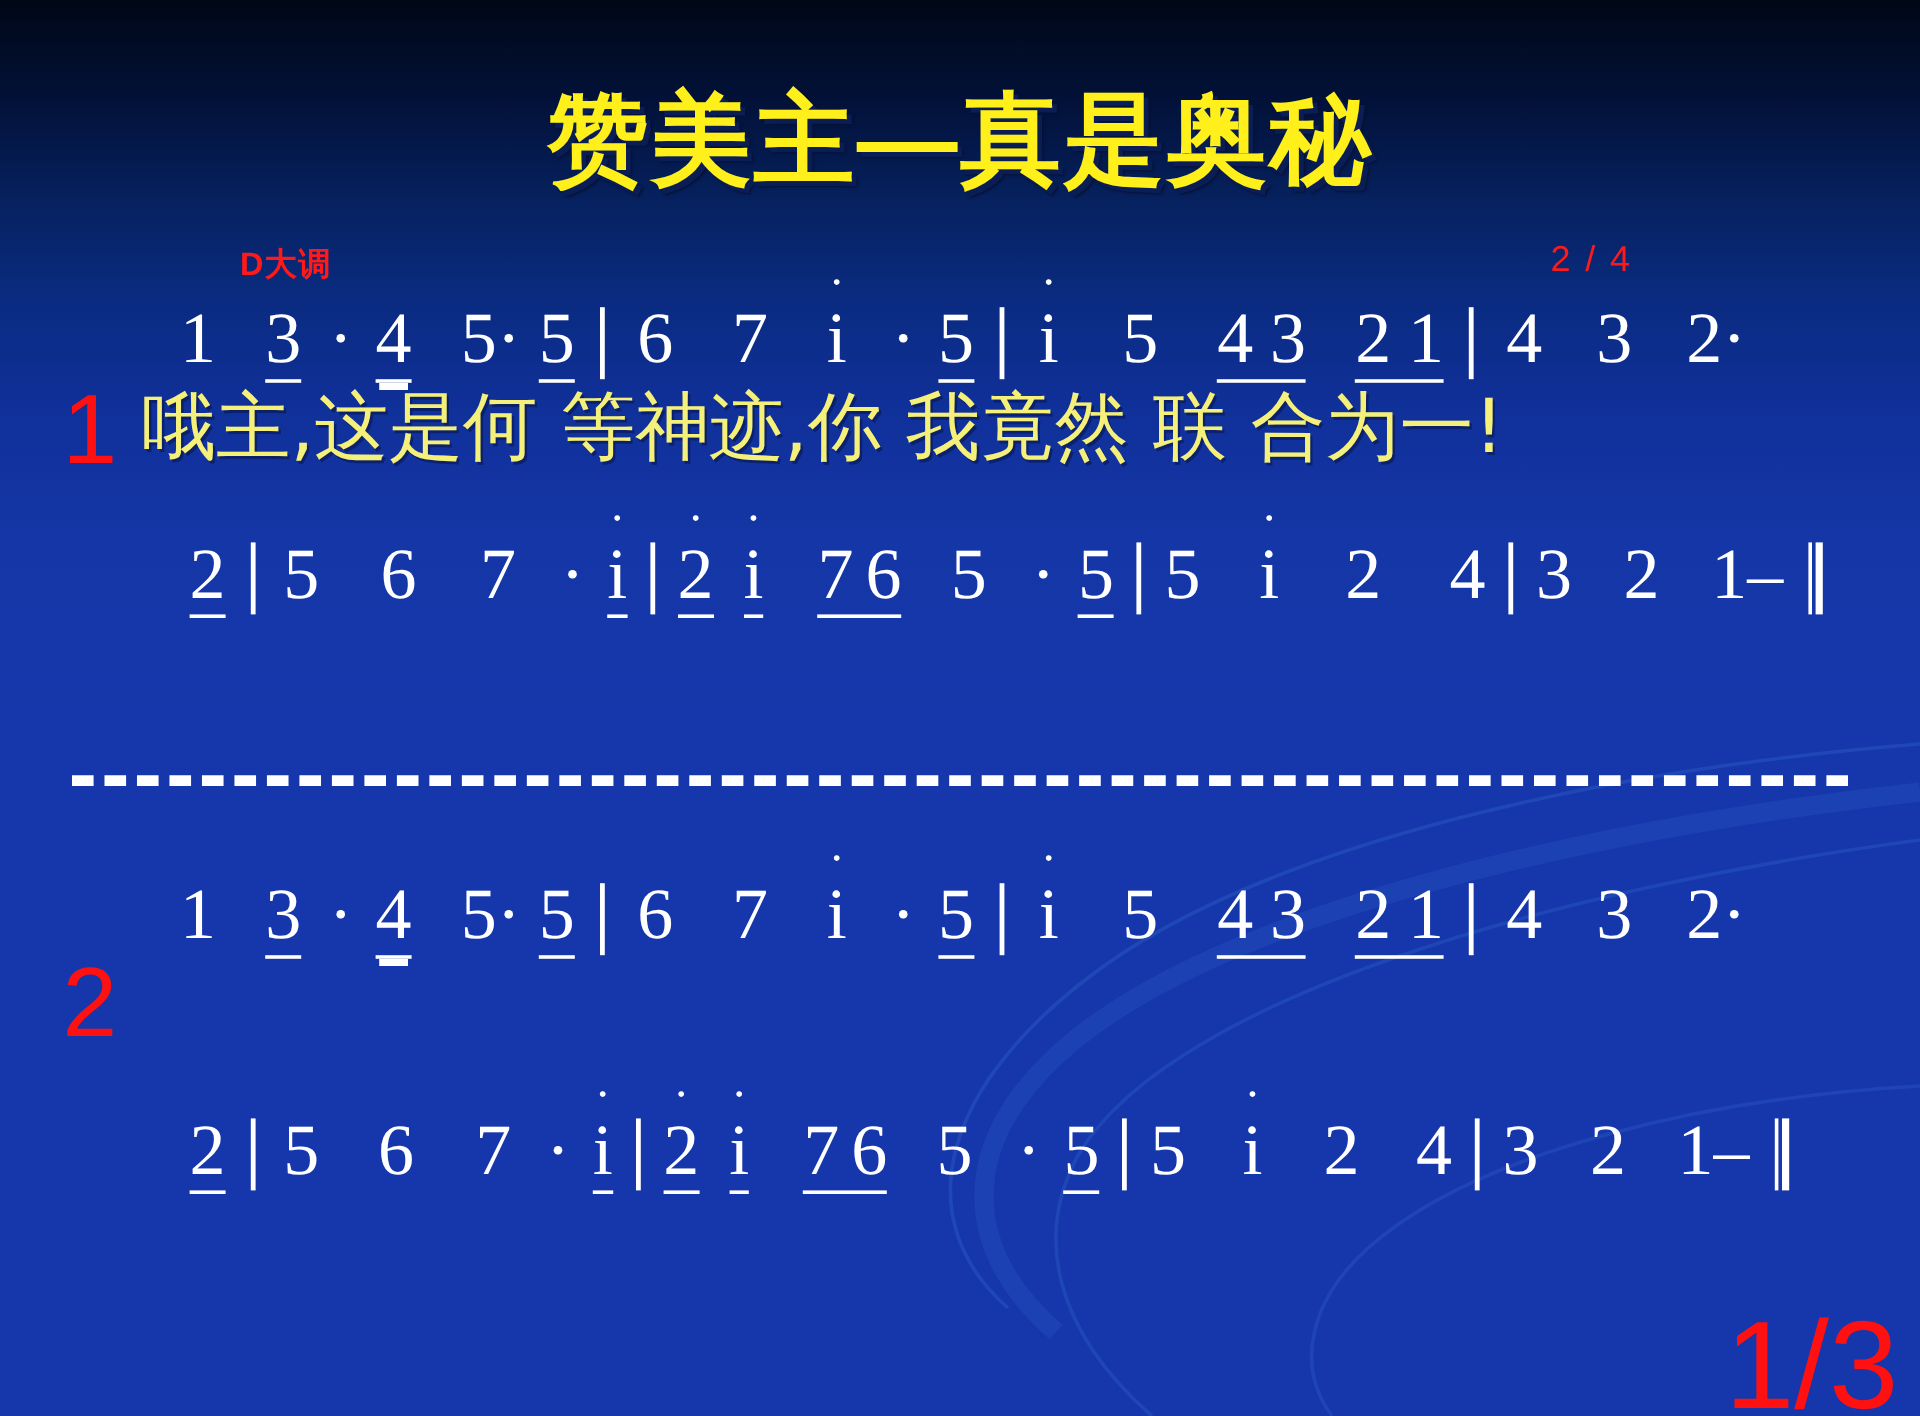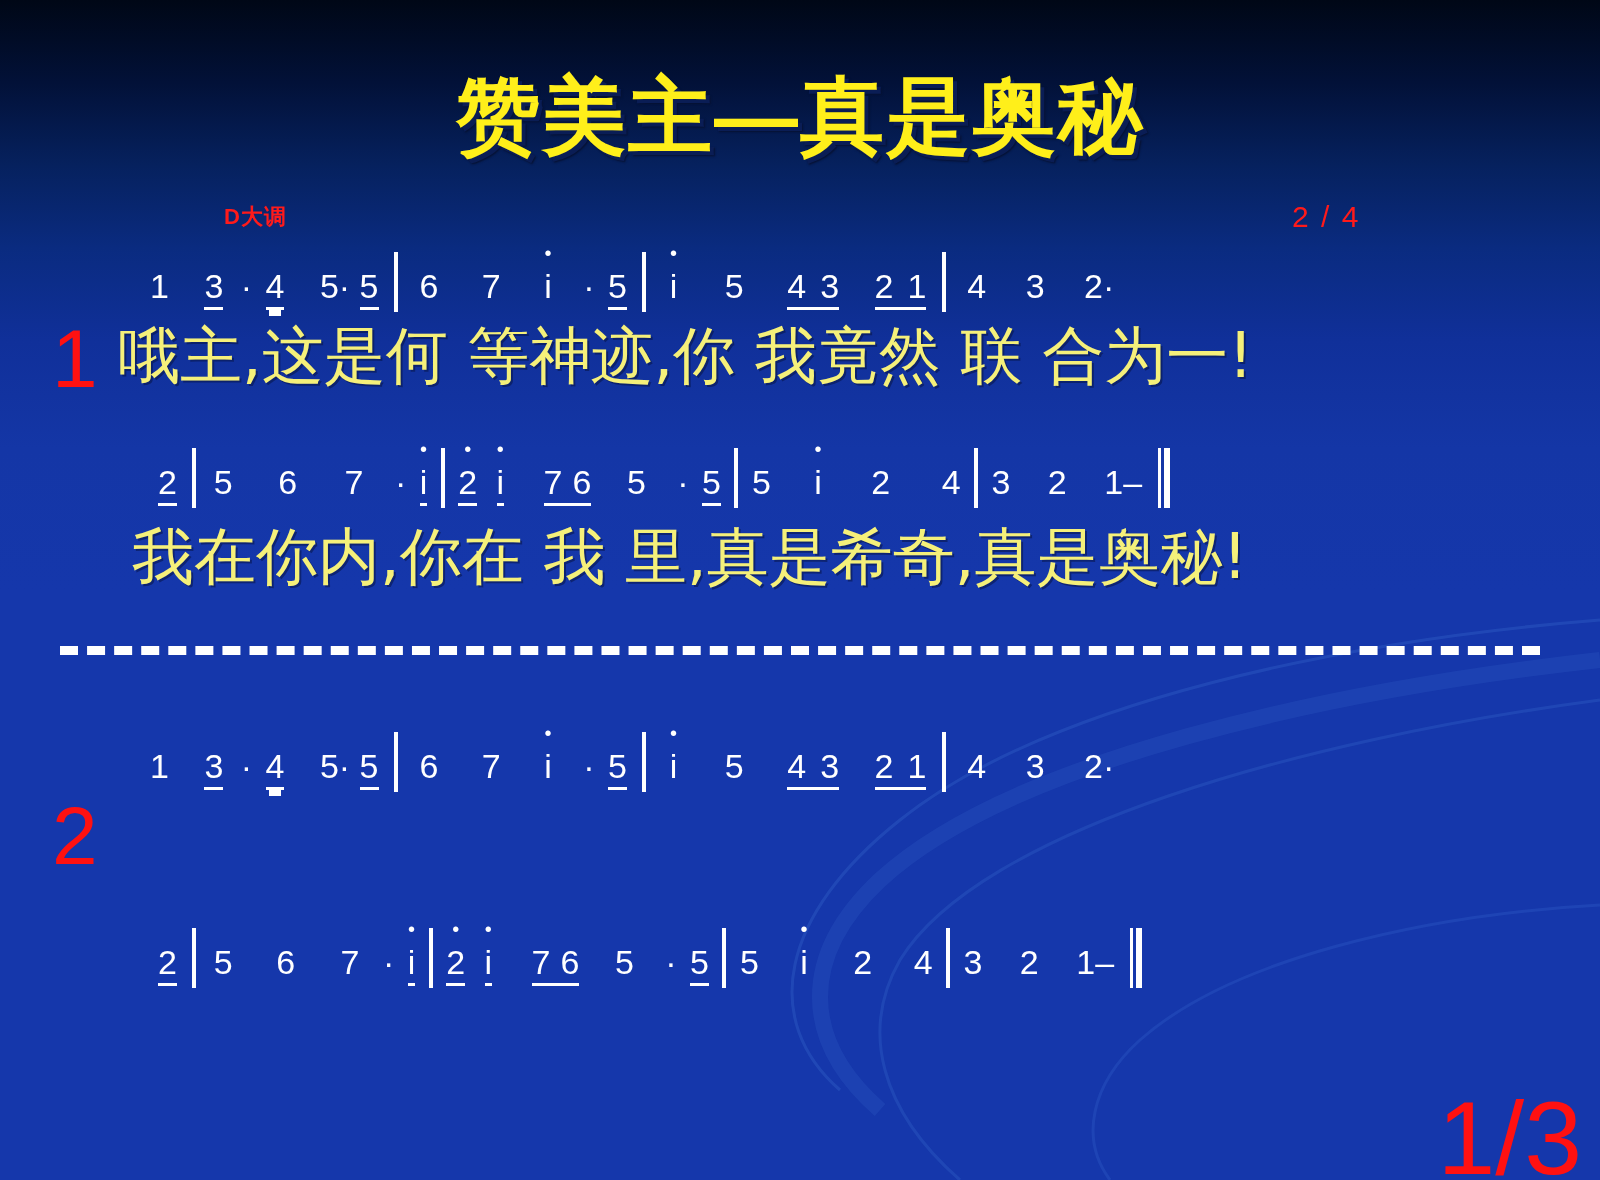--- a/index.html
+++ b/index.html
@@ -65,23 +65,23 @@
     font-weight: bold;
     color: #ffef1a;
     letter-spacing: 2px;
     text-shadow: 4px 4px 0 #0a1d55, 5px 5px 2px #061132;
     white-space: nowrap;
   }
 
   
   .key-sig {
     position: absolute;
-    left: 224px;
+    left: 200px;
     top: 202px;
-    font-size: 22px;
+    font-size: 27px;
     font-weight: bold;
     color: #ff1a1a;
     letter-spacing: 1px;
   }
   .meter-sig {
     position: absolute;
     left: 1292px;
     top: 200px;
     font-size: 30px;
     color: #ff1a1a;
@@ -93,23 +93,23 @@
     position: absolute;
     font-size: 82px;
     color: #ff1111;
     font-family: "Liberation Sans", sans-serif;
     line-height: 1;
   }
 
   
   .notes {
     position: absolute;
-    font-family: Liberation Sans, sans-serif;
+    font-family: Liberation Serif, serif;
     color: #ffffff;
-    font-size: 34px;
+    font-size: 60px;
     white-space: nowrap;
     line-height: 1;
   }
   .notes .n {
     display: inline-block;
     position: relative;
     vertical-align: baseline;
   }
   
   .notes .hi::before {
@@ -256,21 +256,20 @@
     <span class="n hi">i</span><span class="sp" style="width:40px"></span>
     <span class="n">2</span><span class="sp" style="width:42px"></span>
     <span class="n">4</span>
     <span class="bar" style="margin:0 4px"></span>
     <span class="n">3</span><span class="sp" style="width:28px"></span>
     <span class="n">2</span><span class="sp" style="width:28px"></span>
     <span class="n">1</span><span class="n">–</span>
     <span class="bar-end"><i></i><i class="thick"></i></span>
   </div>
 
-  <div class="lyrics" style="left:132px; top:526px;">我在你内,你在  我  里,真是希奇,真是奥秘!</div>
 
   <div class="divider"></div>
 
   <div class="verse-no" style="left:52px; top:795px;">2</div>
 
   <div class="notes" style="left:150px; top:732px;">
     <span class="n">1</span><span class="sp" style="width:26px"></span>
     <span class="n u1">3</span><span class="sp" style="width:8px"></span>
     <span class="n">·</span><span class="sp" style="width:4px"></span>
     <span class="n u2">4</span><span class="sp" style="width:26px"></span>

